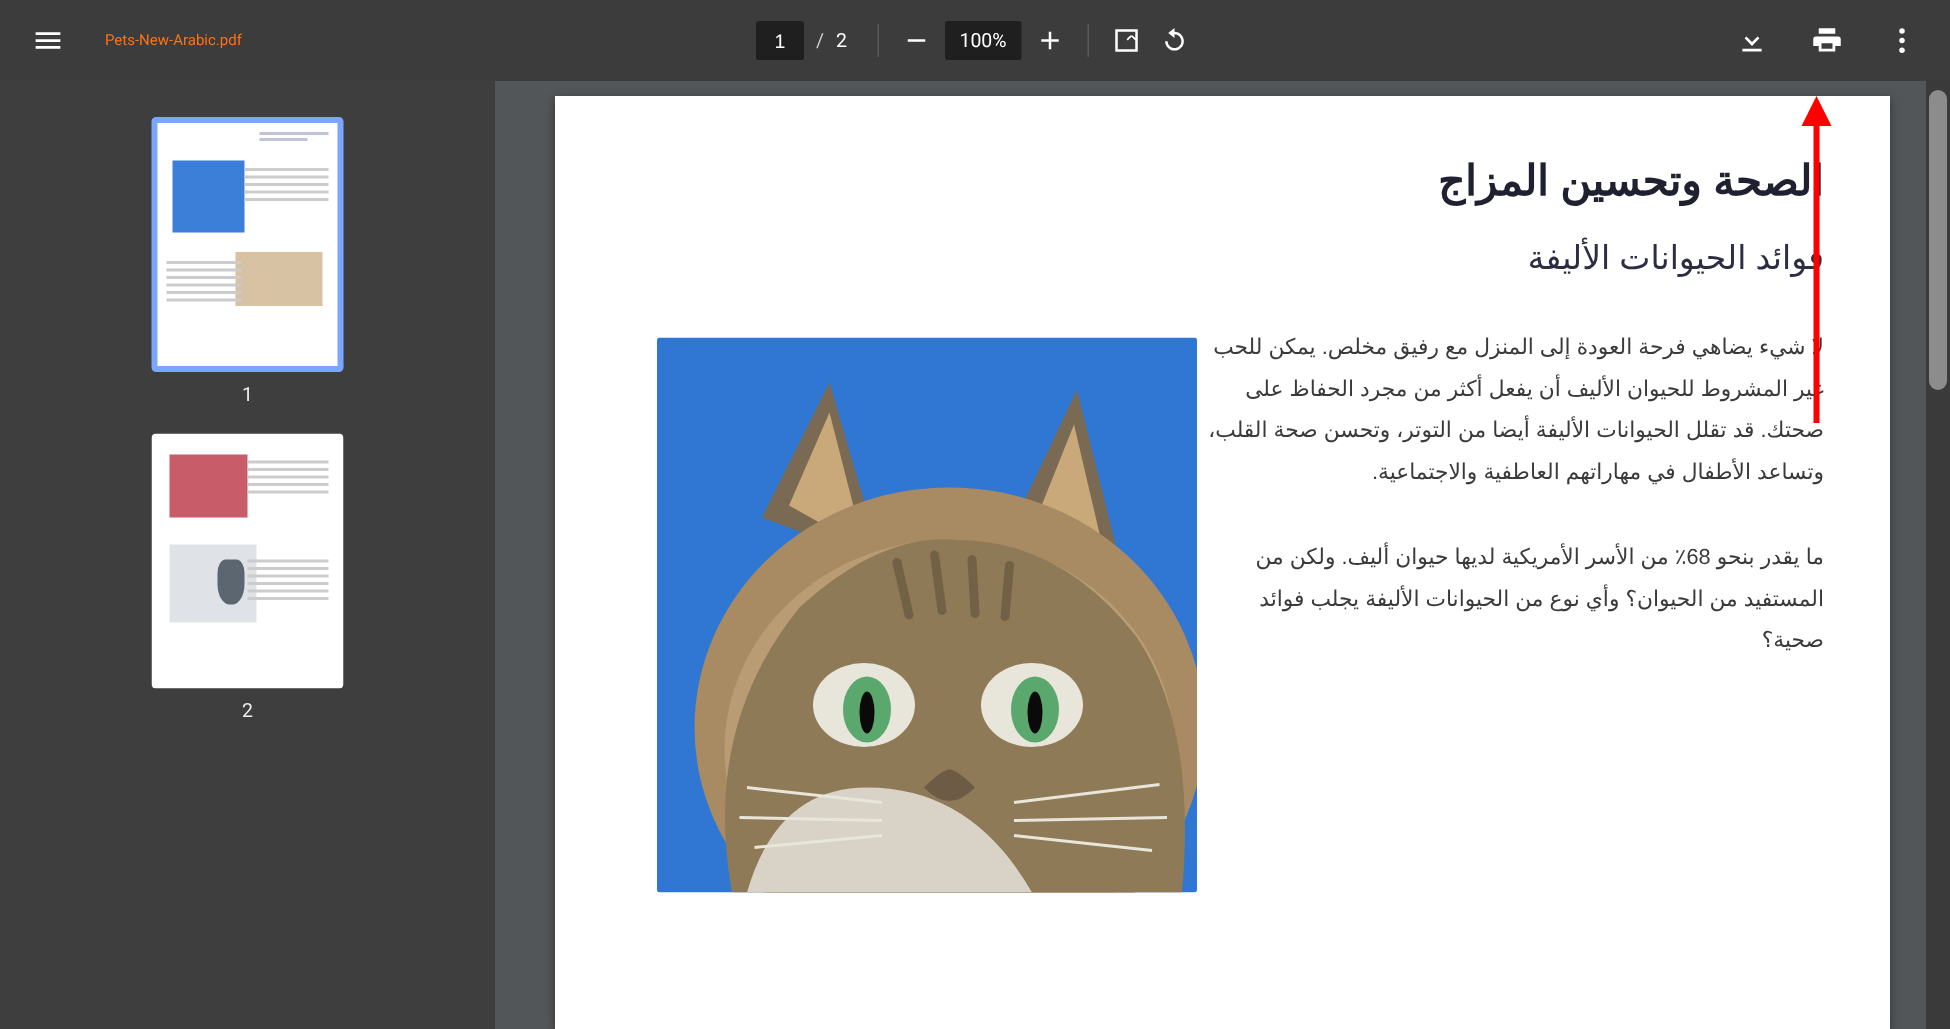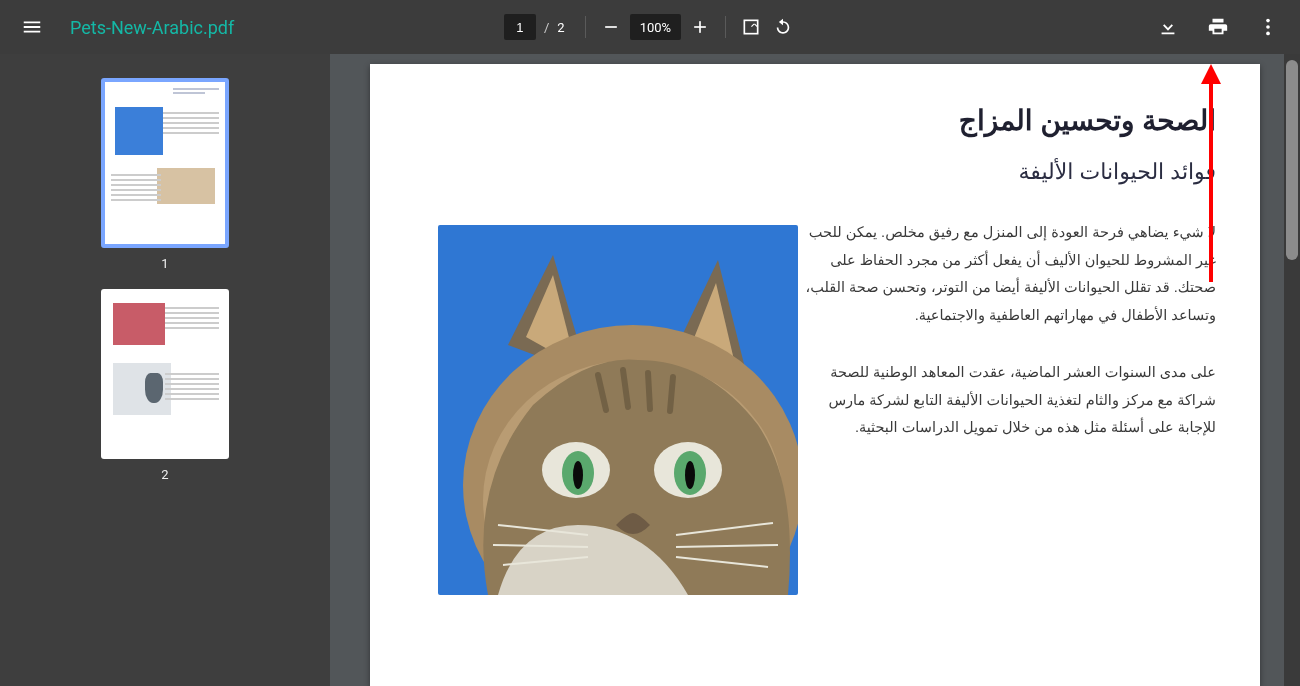--- a/index.html
+++ b/index.html
@@ -9,21 +9,21 @@
   
   .toolbar {
     height: 54px; background:#3c3c3c; color:#fff; display:flex; align-items:center;
     padding:0 18px; gap:18px; flex:0 0 auto;
   }
   .tb-left { display:flex; align-items:center; gap:24px; flex:1; }
   .tb-center { display:flex; align-items:center; gap:6px; }
   .tb-right { display:flex; align-items:center; gap:22px; flex:1; justify-content:flex-end; }
   .icon-btn { width:28px; height:28px; display:flex; align-items:center; justify-content:center; cursor:pointer; color:#fff; }
   .icon-btn svg { width:22px; height:22px; fill:#fff; }
-  .filename { font-size:18px; color:#14b8a6; }
+  .filename { font-size:10px; color:#f97316; }
   .page-input { width:32px; height:26px; background:#1f1f1f; color:#fff; border:none; text-align:center; font-size:13px; border-radius:2px; }
   .page-sep { color:#ccc; font-size:13px; padding:0 2px;}
   .total-pages { color:#fff; font-size:13px; padding-right:8px;}
   .divider { width:1px; height:22px; background:#5a5a5a; margin:0 6px;}
   .zoom-box { height:26px; padding:0 10px; background:#1f1f1f; color:#fff; border:none; font-size:13px; border-radius:2px; display:flex; align-items:center;}
   .sq-btn { width:26px; height:26px; display:flex; align-items:center; justify-content:center; cursor:pointer;}
   .sq-btn svg { width:20px; height:20px; fill:#fff;}
 
   
   .main { flex:1; display:flex; background:#525659; position:relative; }
@@ -217,21 +217,21 @@
               </g>
               <g stroke="#5c4d36" stroke-width="6" stroke-linecap="round" opacity="0.55">
                 <line x1="160" y1="150" x2="168" y2="185"></line>
                 <line x1="185" y1="145" x2="190" y2="182"></line>
                 <line x1="210" y1="148" x2="212" y2="184"></line>
                 <line x1="235" y1="152" x2="232" y2="186"></line>
               </g>
             </svg>
           </div>
           <p>لا شيء يضاهي فرحة العودة إلى المنزل مع رفيق مخلص. يمكن للحب غير المشروط للحيوان الأليف أن يفعل أكثر من مجرد الحفاظ على صحتك. قد تقلل الحيوانات الأليفة أيضا من التوتر، وتحسن صحة القلب، وتساعد الأطفال في مهاراتهم العاطفية والاجتماعية.</p>
-          <p>على مدى السنوات العشر الماضية، عقدت المعاهد الوطنية للصحة شراكة مع مركز والثام لتغذية الحيوانات الأليفة التابع لشركة مارس للإجابة على أسئلة مثل هذه من خلال تمويل الدراسات البحثية.</p>
+          <p>ما يقدر بنحو 68٪ من الأسر الأمريكية لديها حيوان أليف. ولكن من المستفيد من الحيوان؟ وأي نوع من الحيوانات الأليفة يجلب فوائد صحية؟</p>
         </div>
       </div>
     </div>
 
     <div class="scroll-track">
       <div class="scroll-thumb" style="top:6px; height:200px;"></div>
     </div>
 
     <div class="arrow">
       <svg viewBox="0 0 26 220">

